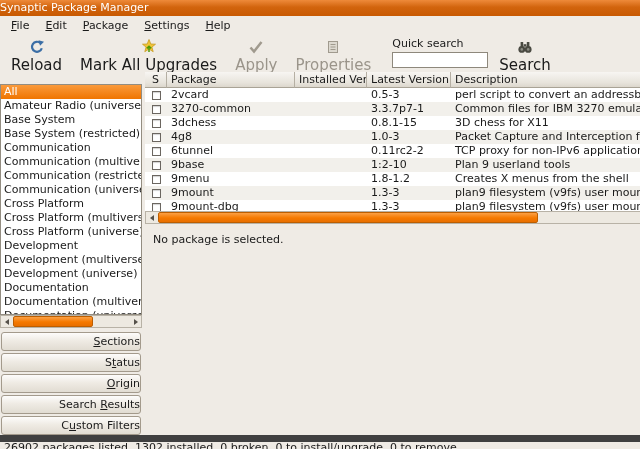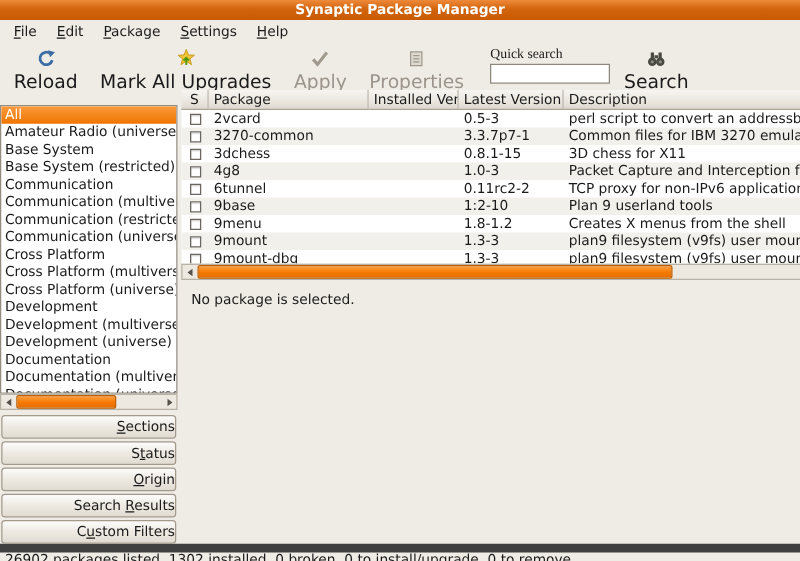--- a/index.html
+++ b/index.html
@@ -4,36 +4,36 @@
 <style>
   * { margin:0; padding:0; box-sizing:border-box; }
   html,body { background:#555; }
   .window {
     position:relative; width:640px; height:449px;
     font-family:"DejaVu Sans", sans-serif; font-size:11px; color:#1a1a1a;
     background:#EFEBE5; overflow:hidden; cursor:default;
   }
   
   .titlebar {
-    height:16px; line-height:16px; text-align:center;
+    height:16px; line-height:16px; 
     background:linear-gradient(#EE8A3A, #D2640D 45%, #C85A02);
-    color:#fff; font-weight:bold; font-size:11px;
+    color:#fff; font-weight:normal; font-size:11px;
   }
   
   .menubar { height:19px; display:flex; align-items:center; padding:0 4px; gap:2px; }
   .menu-item { padding:2px 7px; }
   .mn { text-decoration:underline; }
   
   .toolbar { height:37px; display:flex; align-items:flex-start; padding:2px 4px; gap:4px; }
   .tool-button { display:flex; flex-direction:column; align-items:center; gap:1px; padding:1px 7px; min-width:40px; }
   .tool-icon { height:17px; display:flex; align-items:center; justify-content:center; }
   .tool-label { font-size:15px; white-space:nowrap; }
   .tool-button.disabled .tool-label { color:#9A948A; }
   .quick-search { display:flex; flex-direction:column; margin-left:10px; gap:2px; }
-  .qs-label { font-size:11px;font-family:Liberation Serif, serif; }
+  .qs-label { font-size:11px; }
   .qs-input { width:96px; height:16px; border:1px solid #8E887C; background:#fff; font:11px "DejaVu Sans",sans-serif; padding:0 3px; }
   
   .main { display:flex; height:363px; }
   .left-panel { width:145px; padding:0 3px 0 0; display:flex; flex-direction:column; }
   .sidebar-list { height:239px; background:#fff; border:1px solid #938D81; overflow:hidden;margin-top:12px; }
   .side-item { height:14px; line-height:14px; padding-left:3px; white-space:nowrap; overflow:hidden; }
   .side-item.selected { background:linear-gradient(#FA9A3C,#EF7500); color:#fff; }
   .sidebar-buttons { margin-top:4px; display:flex; flex-direction:column; gap:2px; padding:0 1px; }
   .side-button {
     height:19px; line-height:17px; text-align:right;

